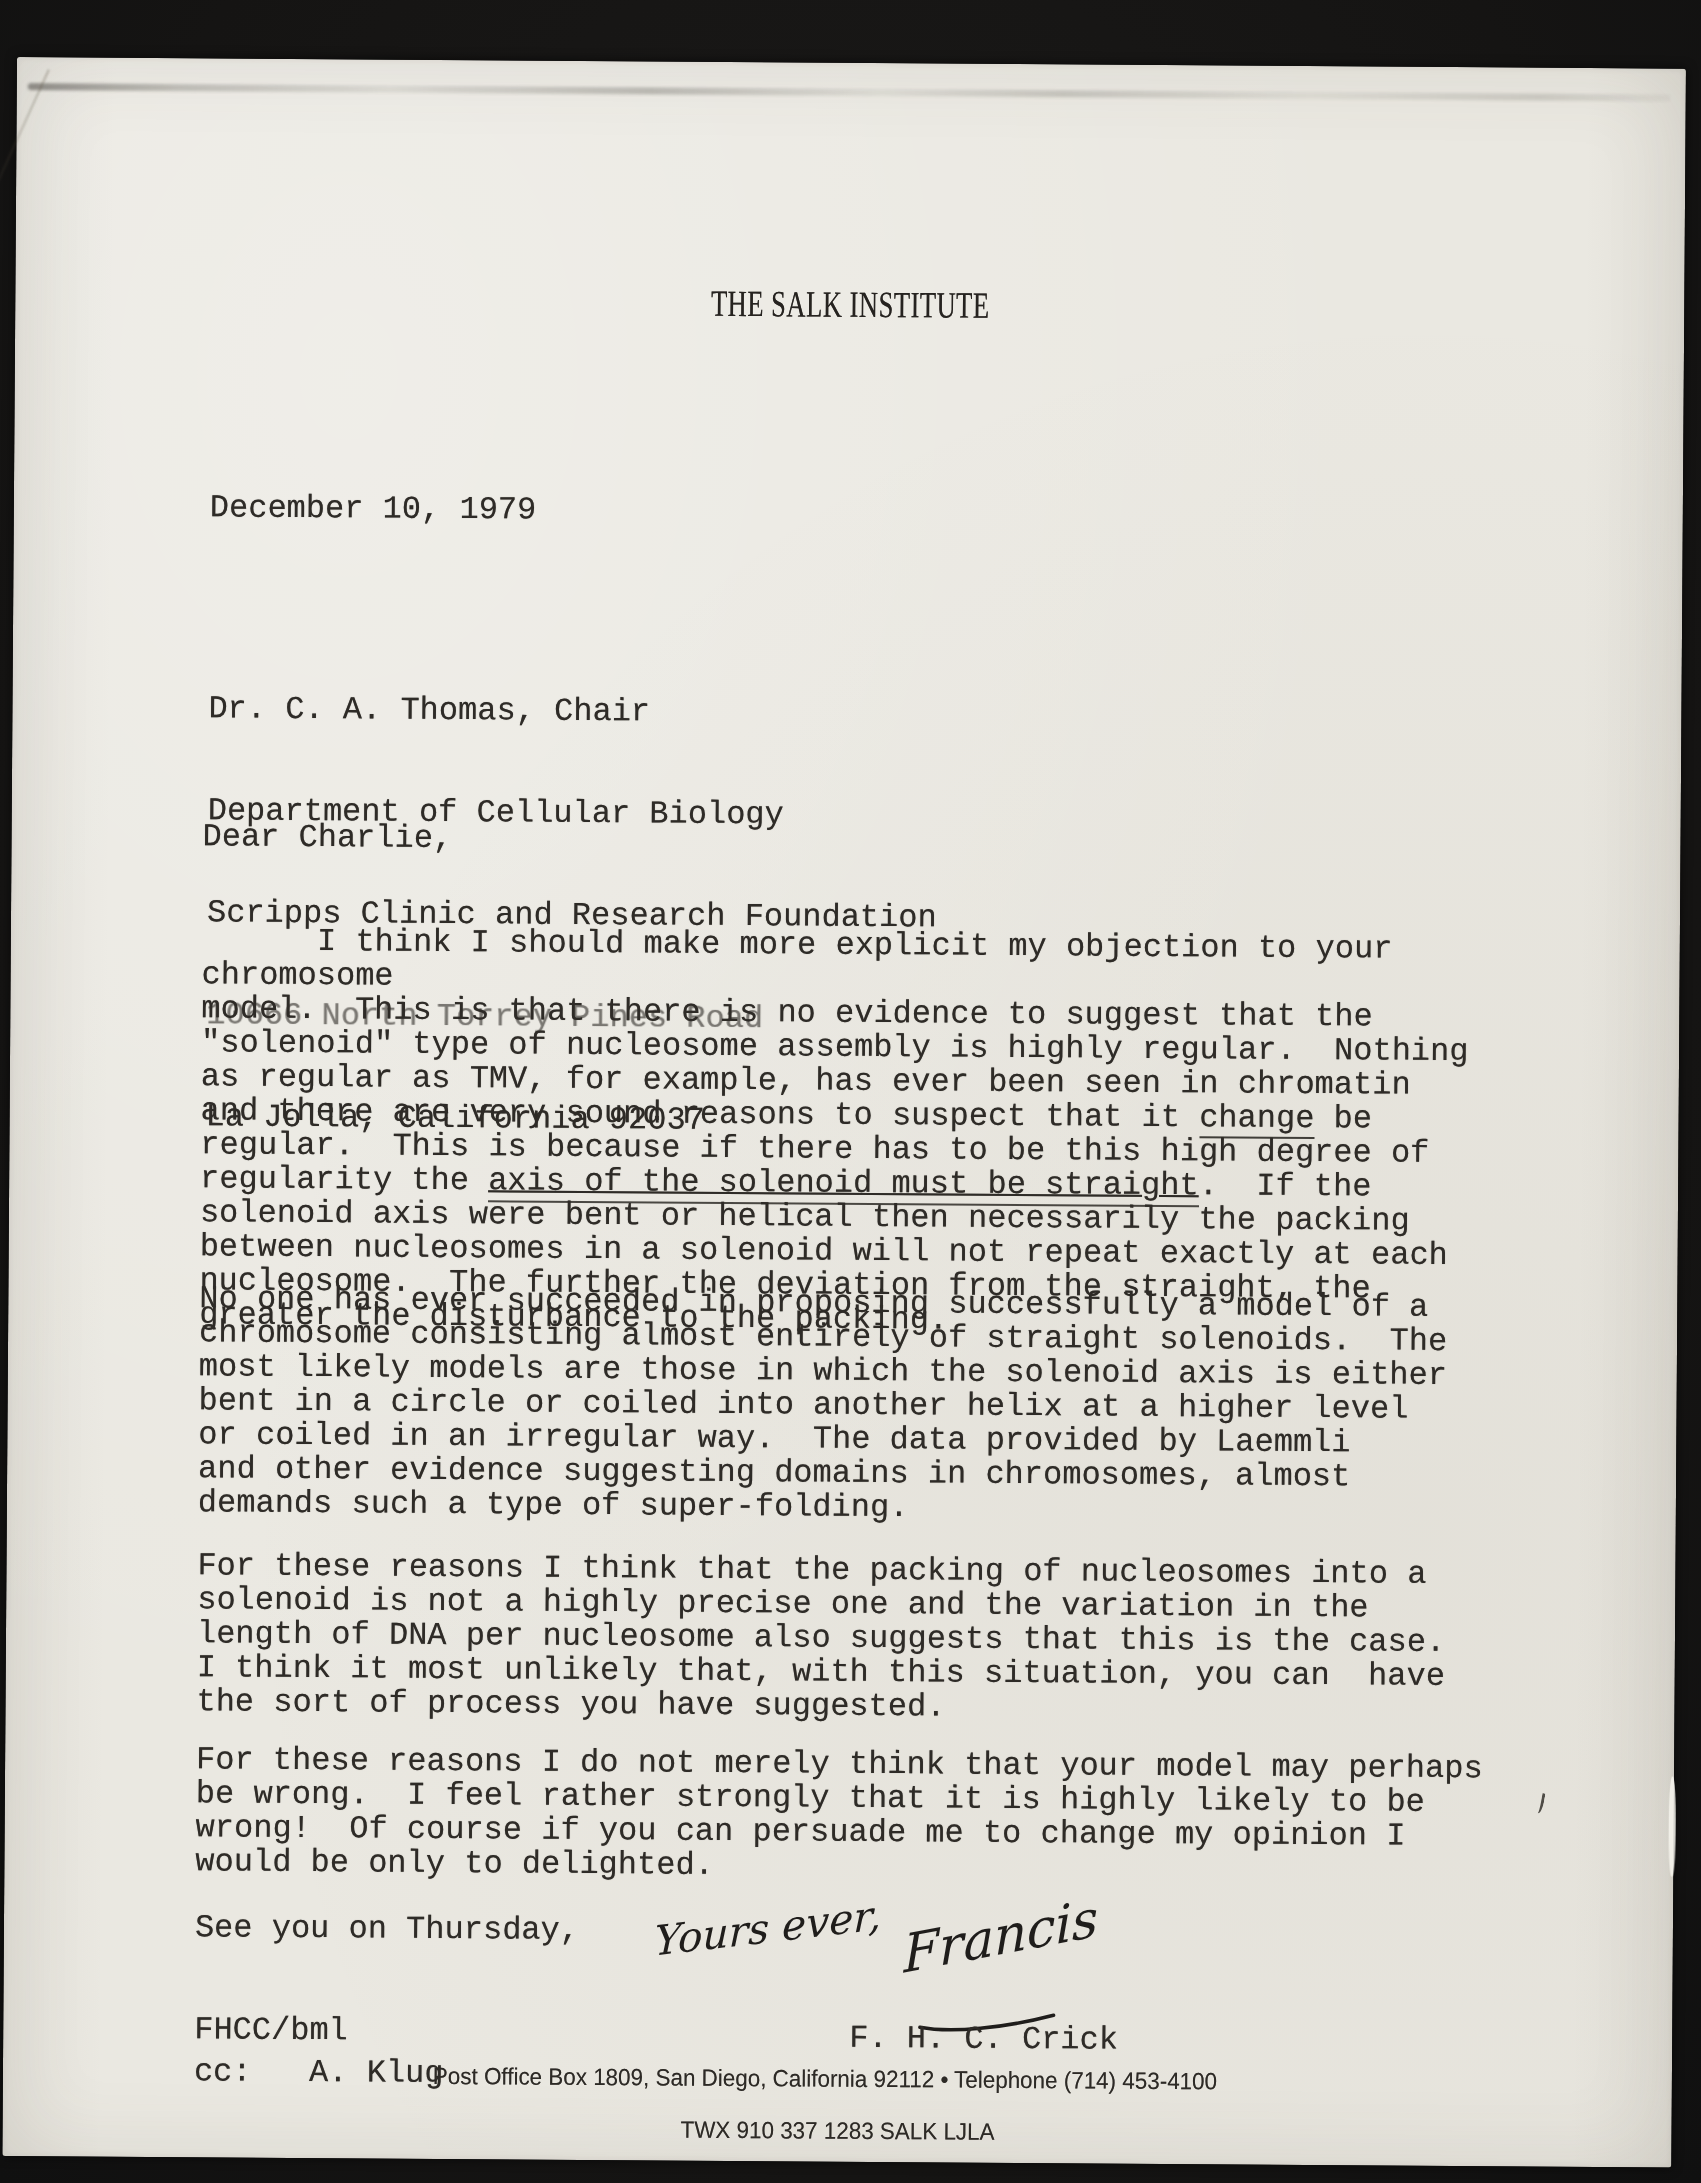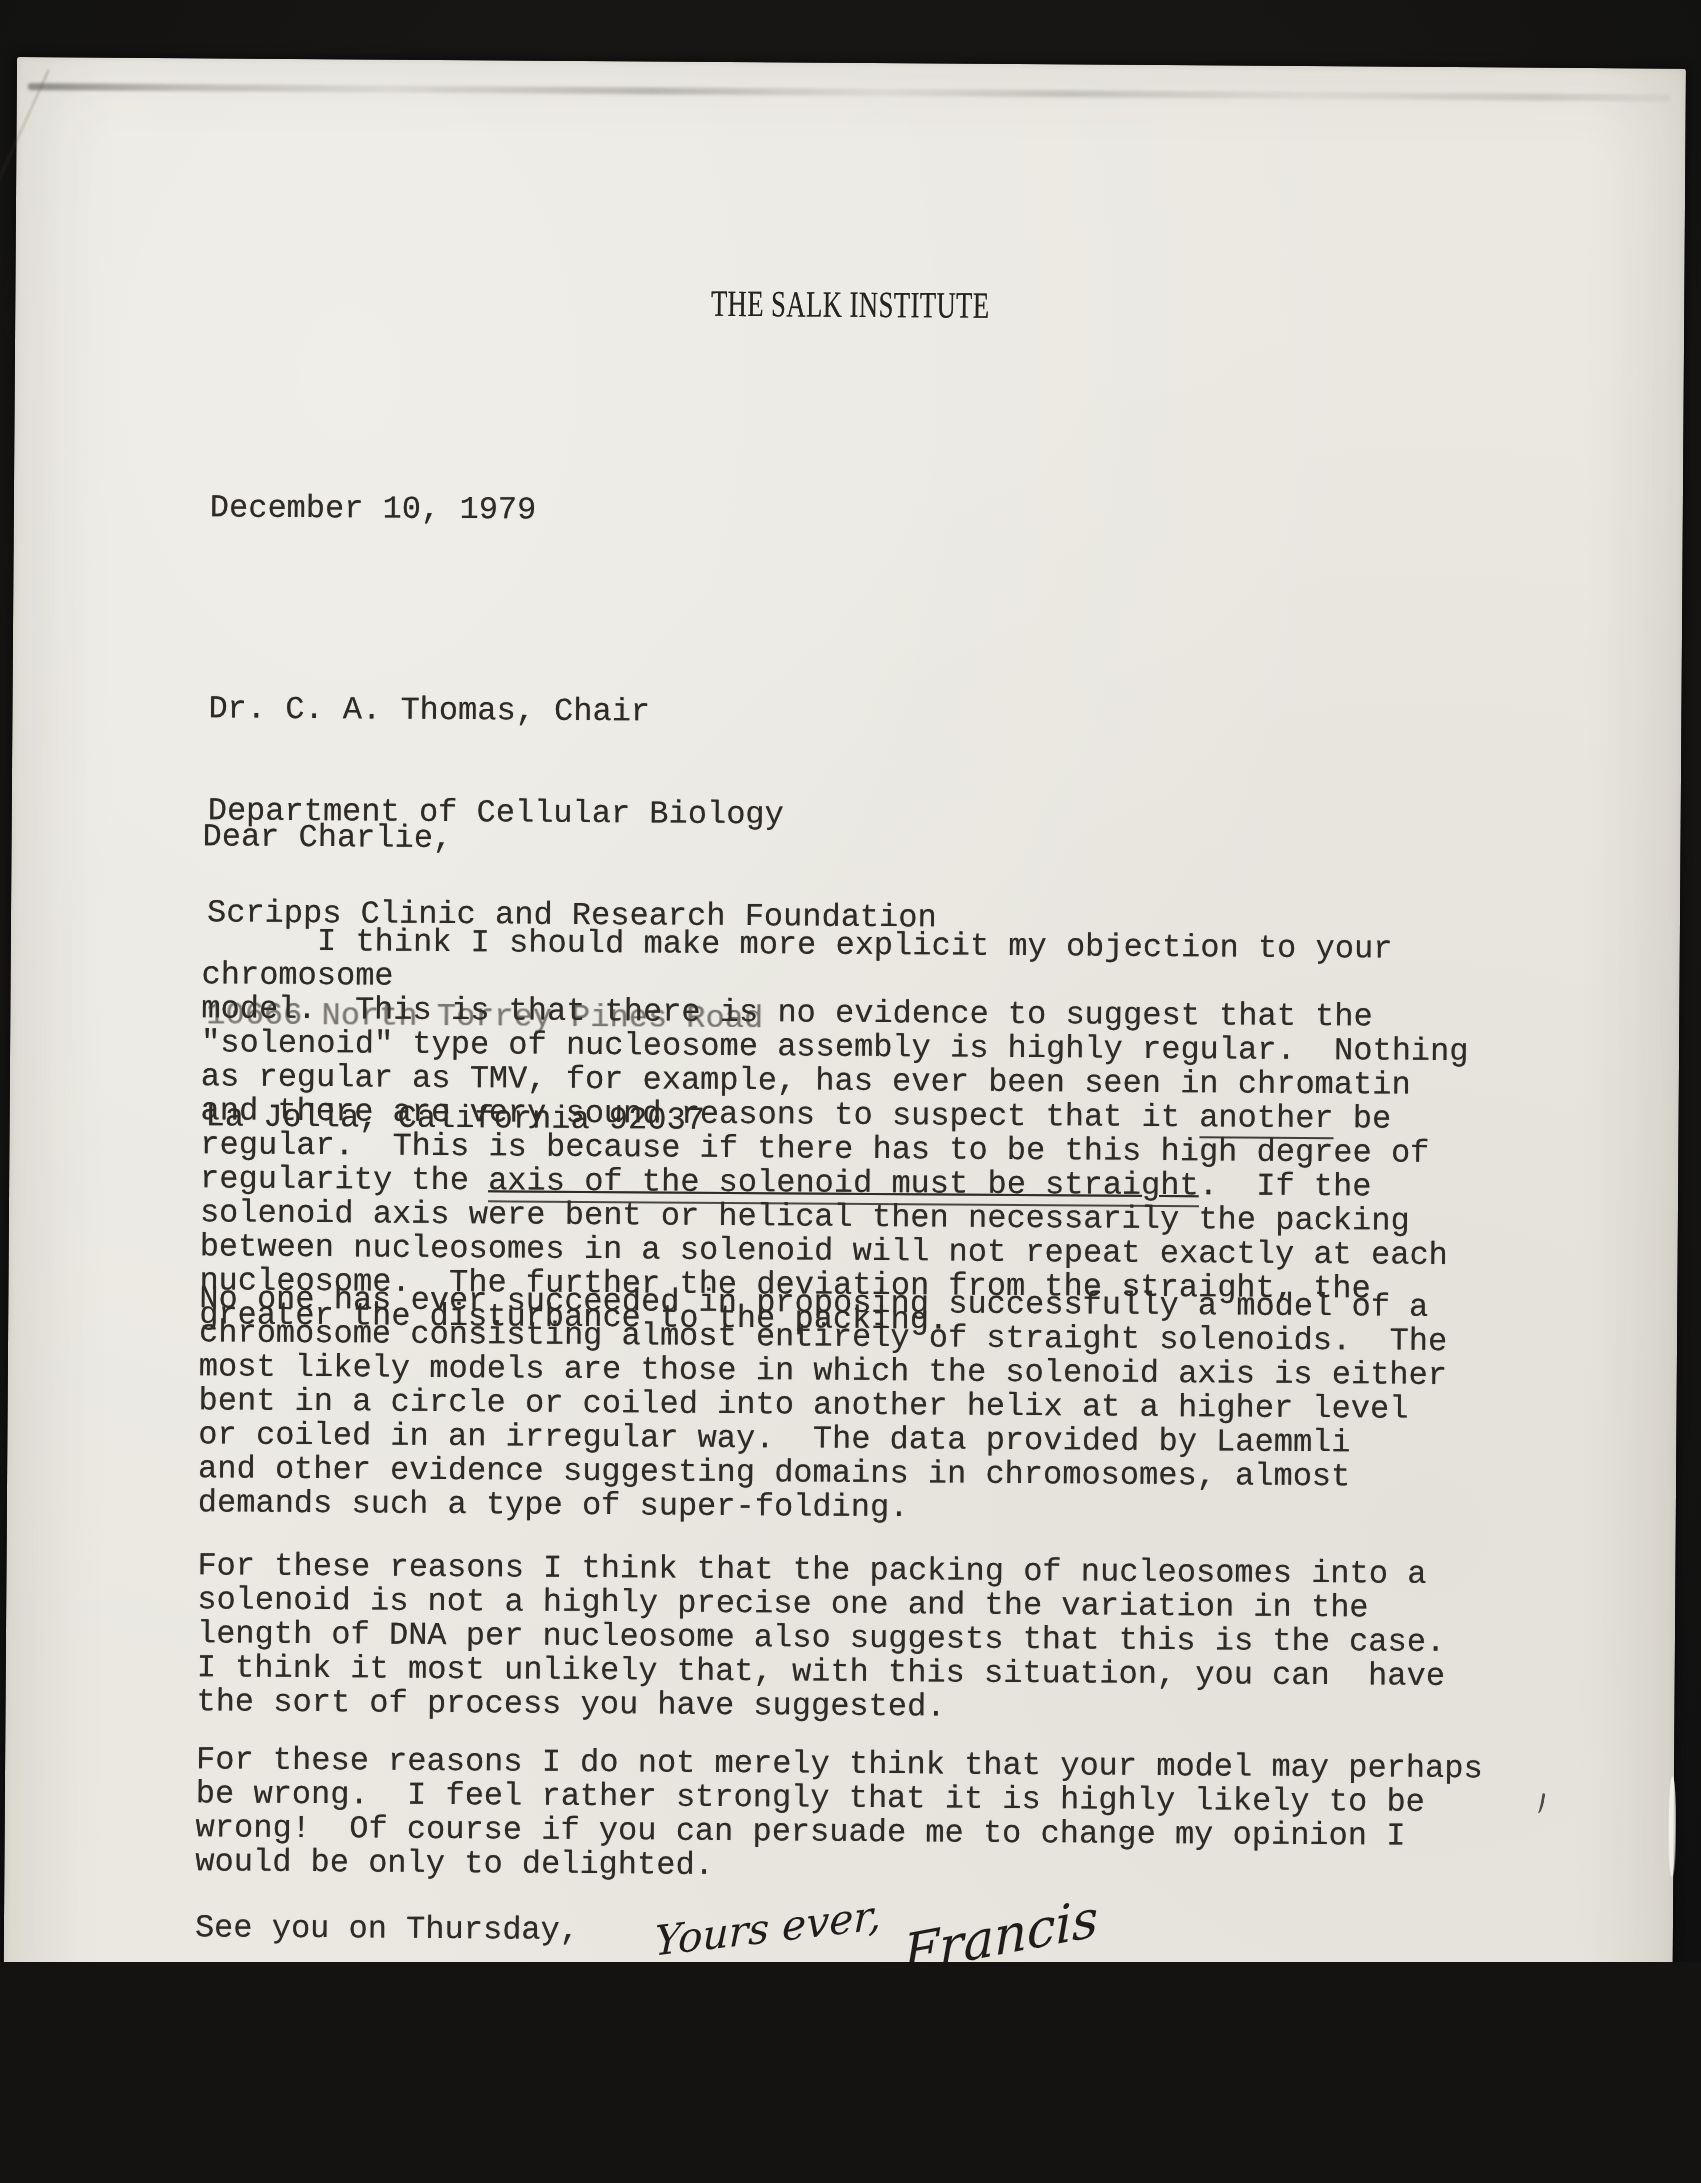--- a/index.html
+++ b/index.html
@@ -1,19 +1,19 @@
 <!DOCTYPE html>
 <html style="font-size:9.5px"><head>
 <meta charset="utf-8">
 <style>
   html, body { margin: 0; padding: 0; background: #141312; }
   .scene {
     position: relative;
     width: 1702px;
-    height: 1962px;
+    height: 2183px;
     background:
       radial-gradient(ellipse at 50% 40%, #1c1b1a 0%, #151413 70%, #101010 100%);
     overflow: hidden;
     font-family: "Liberation Mono", "DejaVu Sans Mono", monospace;
   }
   .paper {
     position: absolute;
     left: 16.5px; top: 57px;
     width: 1669px; height: 2099px;
     background-color: #eae8e1;
@@ -157,21 +157,21 @@
       <div class="addr-line">La Jolla, California 92037</div>
     </div>
 
     <div class="tw" style="left:191px; top:762px;">Dear Charlie,</div>
 
     <div class="tw" style="left:191px; top:832px; width:1335px;">
       <span>I think I should make more explicit my objection to your chromosome
 model.  This is that there is no evidence to suggest that the
 "solenoid" type of nucleosome assembly is highly regular.  Nothing
 as regular as TMV, for example, has ever been seen in chromatin
-and there are very sound reasons to suspect that it </span><span class="u">another</span><span> be
+and there are very sound reasons to suspect that it </span><span class="u">change</span><span> be
 regular.  This is because if there has to be this high degree of
 regularity the </span><span class="u2">axis of the solenoid must be straight</span><span>.  If the
 solenoid axis were bent or helical then necessarily the packing
 between nucleosomes in a solenoid will not repeat exactly at each
 nucleosome.  The further the deviation from the straight, the
 greater the disturbance to the packing.</span>
     </div>
 
     <div class="tw" style="left:191px; top:1224px; width:1335px;">No one has ever succeeded in proposing successfully a model of a
 chromosome consisting almost entirely of straight solenoids.  The

